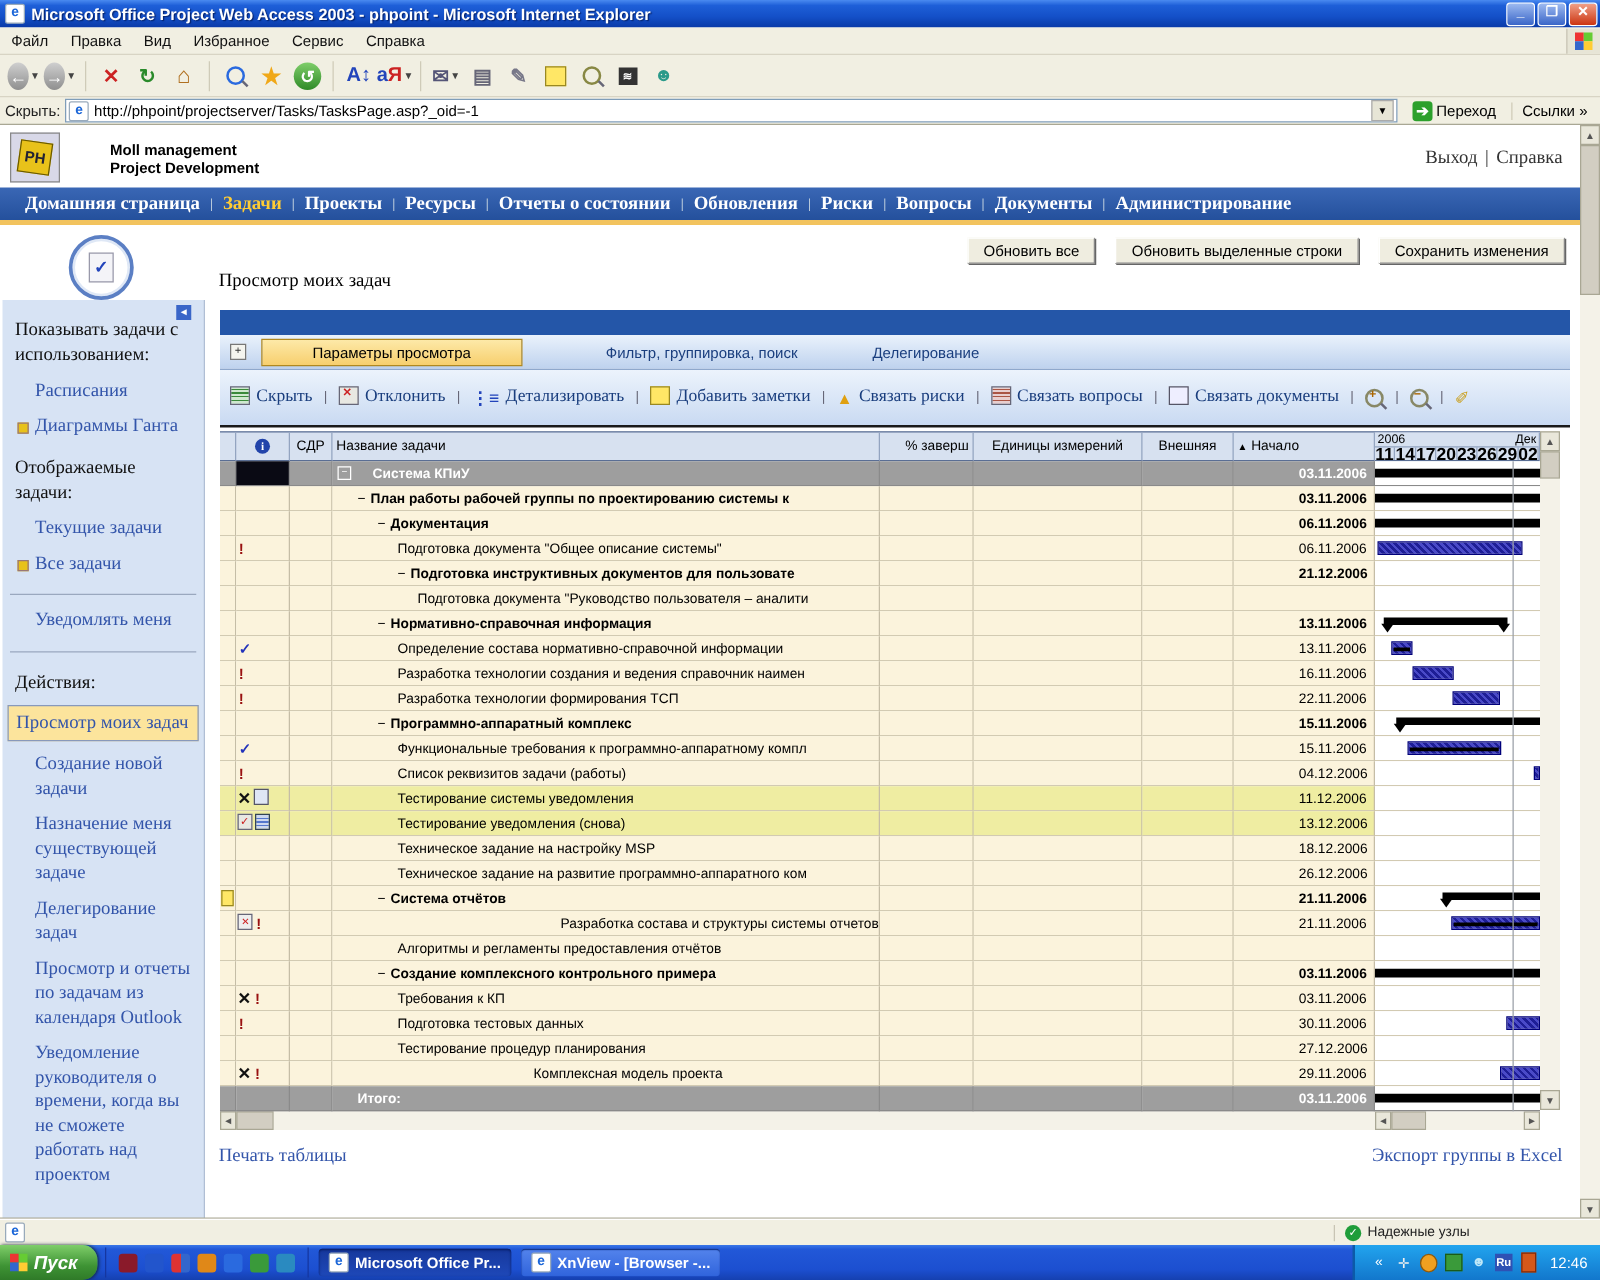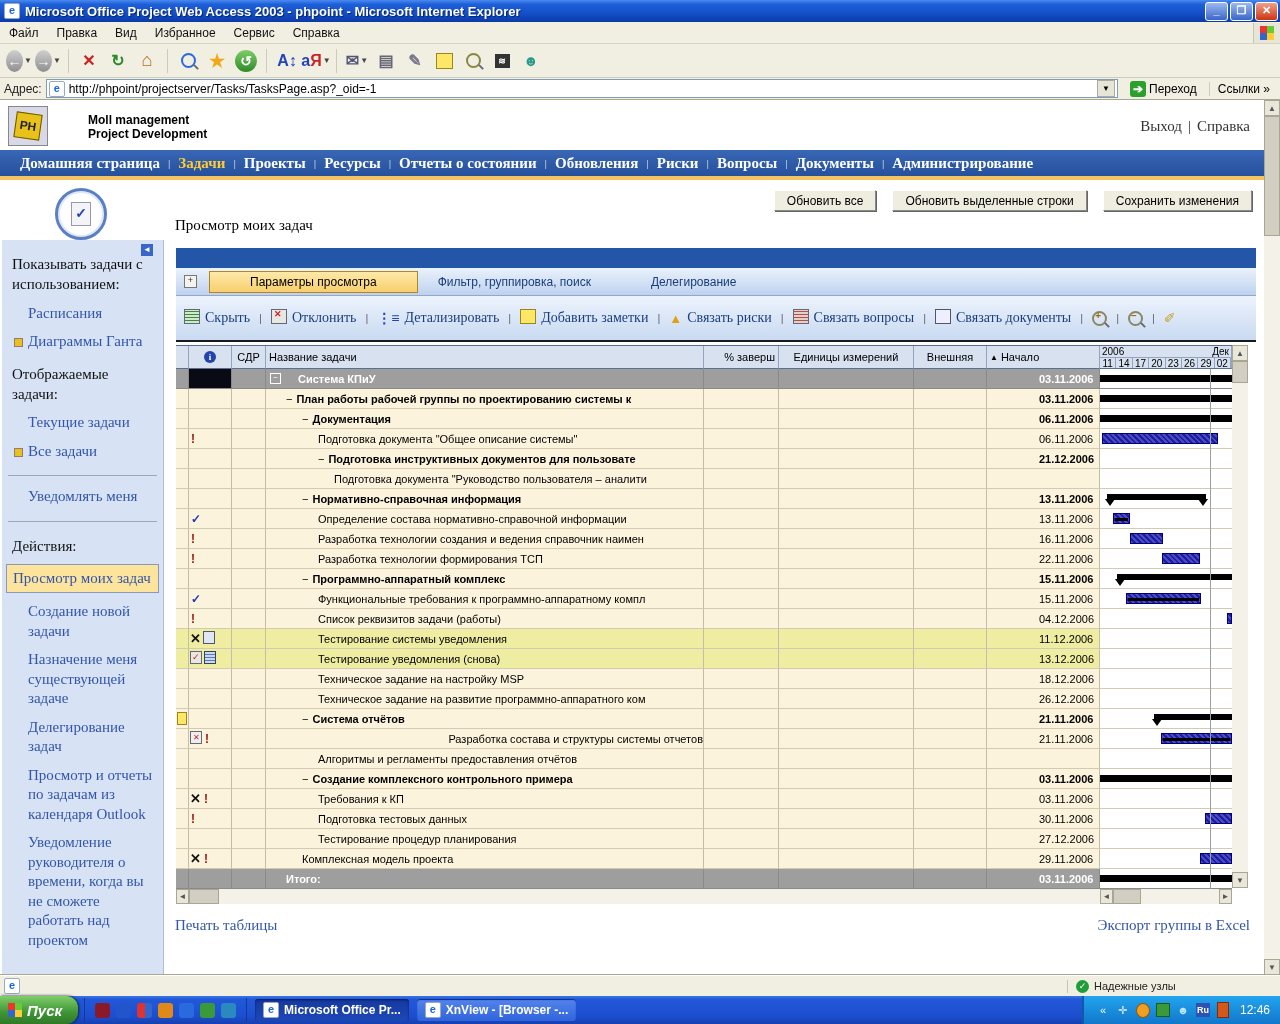--- a/index.html
+++ b/index.html
@@ -91,21 +91,21 @@
     margin:6px 4px 2px 4px;padding:4px 6px;line-height:1.3;}
 
   
   #bluebar{left:176px;top:248px;width:1080px;height:20px;background:#2456a8;}
   #tabstrip{left:176px;top:268px;width:1080px;height:28px;background:linear-gradient(180deg,#eaf2fc,#bed2ee);
     border-bottom:1px solid #8fa8cc;display:flex;align-items:center;box-sizing:border-box;}
   #plusbox{width:11px;height:11px;border:1px solid #777;background:#f4f4ee;font-size:9px;line-height:9px;
     text-align:center;margin:0 12px 0 8px;color:#333;}
   .vtab{font-size:12px;color:#1a3e7e;margin-right:60px;white-space:nowrap;}
   .vtab.active{background:linear-gradient(180deg,#fde9a8,#f7cf6e);border:1px solid #b08820;color:#000;
-    padding:3px 40px;margin-right:20px;}
+    padding:3px 40px;margin-right:67px;}
   #gridbar{left:176px;top:296px;width:1080px;height:46px;background:linear-gradient(180deg,#ecf3fc,#c9daf2);
     border-bottom:2px solid #1a1a1a;display:flex;align-items:center;box-sizing:border-box;padding-left:8px;}
   .gt-item{display:flex;align-items:center;gap:5px;color:#1a3e7e;font-size:14px;white-space:nowrap;}
   .gt-item .ser{font-size:14px;}
   .gt-sep{color:#667;margin:0 9px;}
   .gico{width:14px;height:13px;border:1px solid #667;display:inline-block;}
   .mag{width:11px;height:11px;border:2px solid #667;border-radius:50%;position:relative;display:inline-block;}
   .mag:after{content:"";position:absolute;width:6px;height:2px;background:#667;transform:rotate(45deg);right:-5px;bottom:-2px;}
   .mag b{position:absolute;left:1px;top:-3px;color:#a60;font-size:10px;}
 
@@ -136,21 +136,21 @@
   .mini.clip{background:#e8e8e2;border:1px solid #667;position:relative;}
   .mini.clip:after{content:"✓";color:#c22;font-size:9px;position:absolute;left:1px;top:0;}
   .mini.calx{background:#eee;border:1px solid #667;position:relative;}
   .mini.calx:after{content:"✕";color:#c22;font-size:8px;position:absolute;left:2px;top:1px;}
   .mini.note{background:#ffe766;border:1px solid #998822;}
 
   
   #ghead{box-sizing:border-box;border-bottom:1px solid #5a6e94;background:#d7e1f0;display:flex;flex-direction:column;font-size:10px;}
   #ghead .tier1{display:flex;justify-content:space-between;padding:0 2px;height:11px;line-height:11px;}
   #ghead .tier2{display:flex;height:12px;border-top:1px solid #93a4c0;}
-  #ghead .tick{flex:1;border-right:1px solid #93a4c0;text-align:center;line-height:11px;font-size:10px;overflow:hidden;}
+  #ghead .tick{flex:1;border-right:1px solid #93a4c0;text-align:center;line-height:11px;font-size:14px;overflow:hidden;font-weight:bold;}
   .bar-black{position:absolute;top:6px;height:7px;background:#000;}
   .bar-sum{position:absolute;top:5px;height:6px;background:#000;}
   .tri{position:absolute;top:10px;width:0;height:0;border-left:5px solid transparent;border-right:5px solid transparent;border-top:7px solid #000;}
   .bar-task{position:absolute;top:4px;height:11px;border:1px solid #00007a;
     background:repeating-linear-gradient(45deg,#4a4ac8 0 2px,#1e1e96 2px 4px);box-sizing:border-box;}
   .bar-prog{position:absolute;left:1px;right:1px;top:4px;height:3px;background:#000;}
   #monthline{position:absolute;width:1px;background:#9aa0a8;top:0;}
 
   
   .sbtn{background:#e9e7da;border:1px solid #a9a794;box-sizing:border-box;color:#555;
@@ -279,21 +279,21 @@
       </span>
       <span class="tbi">
         <span style="width:15px;height:14px;background:#333;color:#fff;font-size:9px;display:inline-flex;align-items:center;justify-content:center">≋</span>
       </span>
       <span class="tbi">
         <span style="color:#2a9a8a;font-size:15px">☻</span>
       </span>
     </div>
 
   <div class="abs" id="addressbar">
-    <span id="addr-label">Адрес:</span>
+    <span id="addr-label">Скрыть:</span>
     <span id="addr-input">
       <span class="ieicon">e</span>
       <span style="flex:1">http://phpoint/projectserver/Tasks/TasksPage.asp?_oid=-1</span>
       <span id="addr-drop">▼</span>
     </span>
     <span id="go-btn">
       <span id="go-ic">➔</span>
       <span>Переход</span>
     </span>
     <span id="links-lbl"><span>Ссылки</span> »</span>
@@ -894,21 +894,21 @@
           </div>
           <div class="tc gantt" style="width: 132px;"></div>
         </div>
         <div class="trow">
           <div class="tc" style="width: 13px;"></div>
           <div class="tc" style="width: 43px;">
             <span><span class="i-cross">✕</span></span>
             <span><span class="i-excl">!</span></span>
           </div>
           <div class="tc" style="width: 34px;"></div>
-          <div class="tc namecell" style="width: 438px; padding-left: 36px;">
+          <div class="tc namecell" style="width: 438px; padding-left: 36px; justify-content: center;">
             <span>Комплексная модель проекта</span>
           </div>
           <div class="tc" style="width: 75px;"></div>
           <div class="tc" style="width: 135px;"></div>
           <div class="tc" style="width: 73px;"></div>
           <div class="tc startcell" style="width: 113px;">
             <span>29.11.2006</span>
           </div>
           <div class="tc gantt" style="width: 132px;">
             <div class="bar-task" style="left: 100px; width: 32px;"></div>

